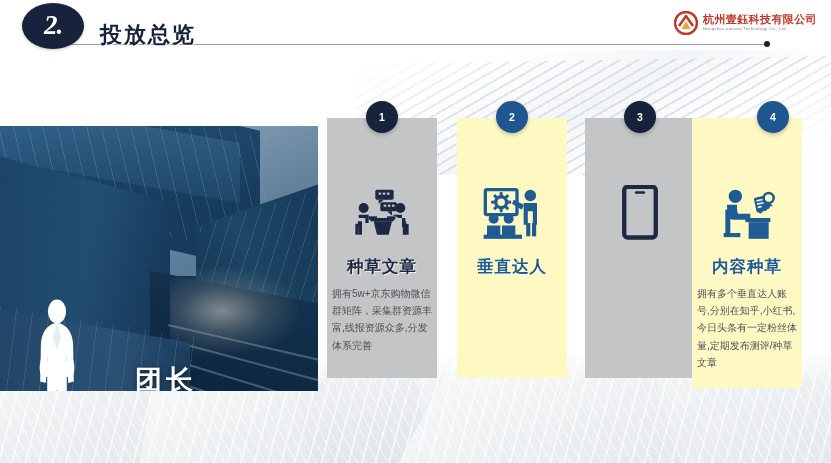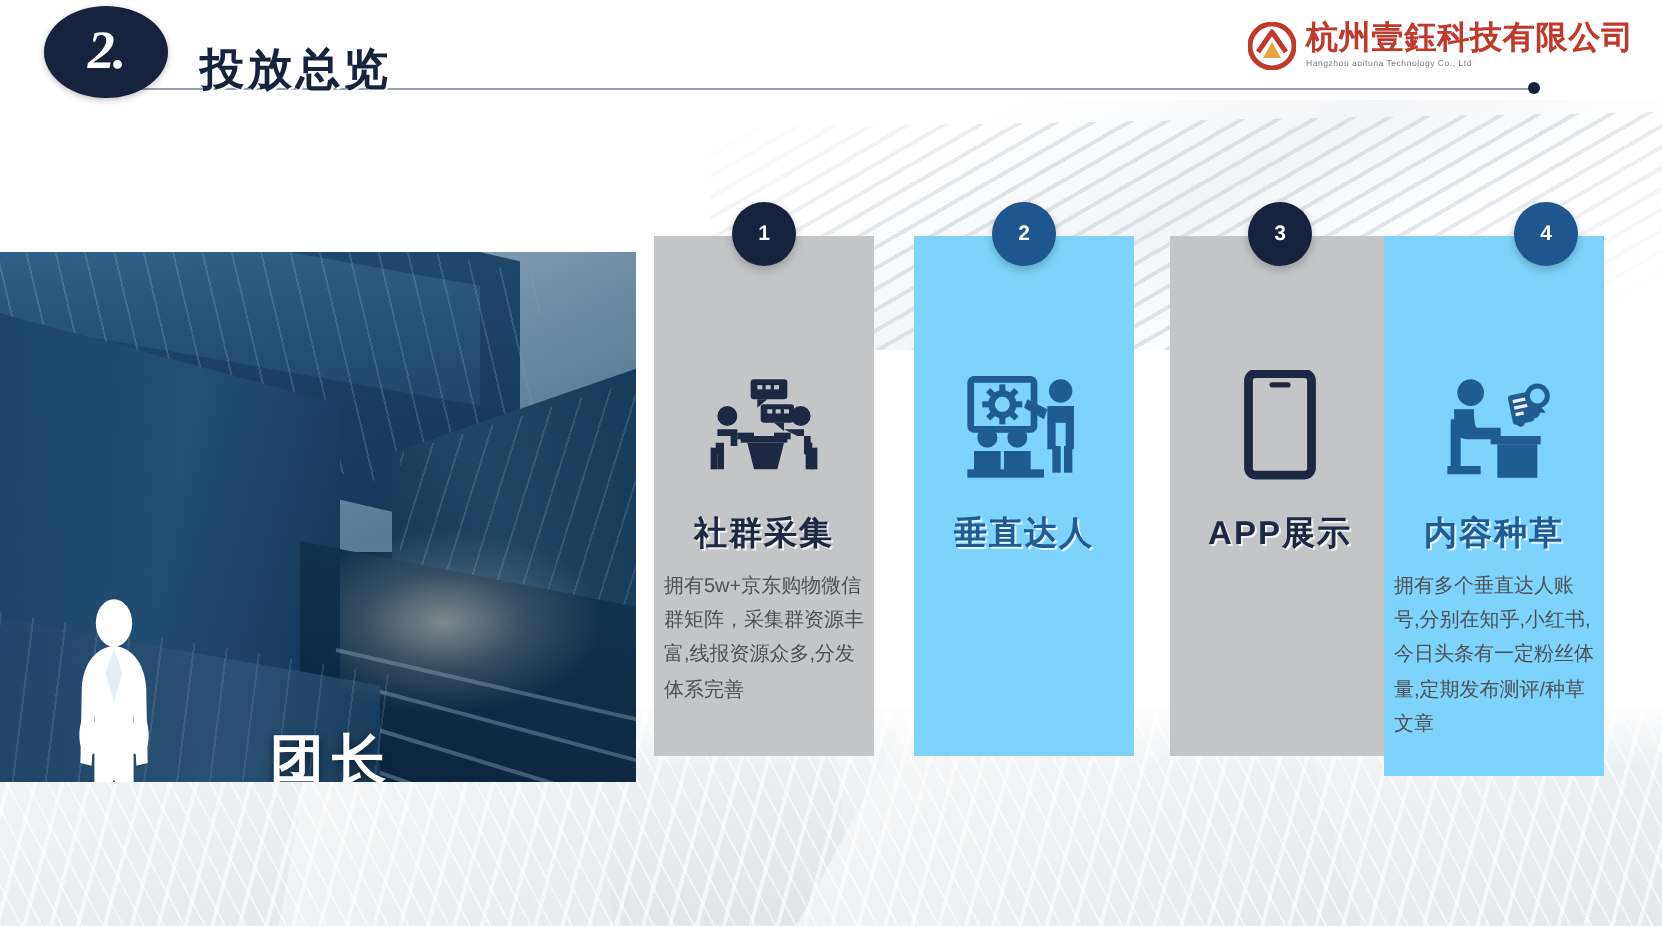--- a/index.html
+++ b/index.html
@@ -60,21 +60,21 @@
     text-shadow:1px 1px 0 rgba(255,255,255,.9);
     white-space:nowrap;
   }
 
   
   .logo{
     position:absolute;right:14px;top:10px;height:26px;display:flex;align-items:center;gap:5px;
   }
   .logo-mark{width:24px;height:24px;position:relative;flex:0 0 24px;}
   .logo-txt{display:flex;flex-direction:column;justify-content:center;line-height:1;}
-  .logo-cn{font-size:16px;font-weight:bold;color:#c0392b;letter-spacing:.4px;white-space:nowrap;font-family:Liberation Serif, serif;}
+  .logo-cn{font-size:11px;font-weight:bold;color:#c0392b;letter-spacing:.4px;white-space:nowrap;font-family:Liberation Serif, serif;}
   .logo-en{font-size:4.3px;color:#7a7f86;letter-spacing:.25px;white-space:nowrap;margin-top:2px;}
 
   
   .stripes{
     position:absolute;left:355px;top:50px;width:476px;height:125px;overflow:hidden;
     pointer-events:none;
   }
   .stripes-inner{
     position:absolute;left:-20px;top:10px;width:520px;height:150px;
     background-image:repeating-linear-gradient(
@@ -169,21 +169,21 @@
   .silhouette{
     position:absolute;left:36px;top:170px;width:42px;height:150px;
   }
 
   
   .card{
     position:absolute;top:118px;width:110px;height:260px;
     display:flex;flex-direction:column;align-items:center;
   }
   .card.dark{background:#c4c5c6;}
-  .card.light{background:#7dd3fc;}
+  .card.light{background:#fef9c3;}
   .card-c1{left:327px;}
   .card-c2{left:457px;}
   .card-c3{left:585px;}
   .card-c4{left:692px;height:270px;}
   .card-icon{
     margin-top:62px;height:66px;display:flex;align-items:center;justify-content:center;
   }
   .card-title{
     margin-top:10px;font-size:16.5px;font-weight:bold;letter-spacing:1px;
     text-shadow:1px 1px 0 rgba(255,255,255,.75);
@@ -312,21 +312,21 @@
           <circle cx="58" cy="26" r="6"></circle>
           <path d="M52 34 h12 v10 h4 v-6 h-8 z" transform="translate(-4,0)"></path>
           <path d="M60 42 h5 v16 h-4 v-9 h-1 z"></path>
           <rect x="64" y="45" width="4" height="13"></rect>
           <rect x="42" y="36" width="10" height="4"></rect>
           <rect x="22" y="38" width="28" height="4"></rect>
           <polygon points="26,42 48,42 44,58 30,58"></polygon>
         </g>
       </svg>
     </div>
-    <div class="card-title t-dark">社群采集</div>
+    <div class="card-title t-dark">种草文章</div>
     <div class="card-body">拥有5w+京东购物微信群矩阵，采集群资源丰富,线报资源众多,分发体系完善</div>
   </div>
 
   <div class="card light card-c2">
     <div class="card-icon">
       <svg viewBox="0 0 72 64" width="60" height="56" aria-hidden="true">
         <g fill="#1f5c93">
           <rect x="4" y="4" width="38" height="30" rx="2" fill="none" stroke="#1f5c93" stroke-width="4"></rect>
           <g transform="translate(23,19)">
             <circle cx="0" cy="0" r="6.5" fill="none" stroke="#1f5c93" stroke-width="4"></circle>
@@ -357,21 +357,20 @@
     <div class="card-title t-blue">垂直达人</div>
   </div>
 
   <div class="card dark card-c3">
     <div class="card-icon">
       <svg viewBox="0 0 48 64" width="42" height="56" aria-hidden="true">
         <rect x="6" y="2" width="36" height="58" rx="4" fill="none" stroke="#1d2942" stroke-width="5"></rect>
         <rect x="18" y="7" width="12" height="3" rx="1.5" fill="#1d2942"></rect>
       </svg>
     </div>
-    <div class="card-title t-dark">APP展示</div>
   </div>
 
   <div class="card light card-c4">
     <div class="card-icon">
       <svg viewBox="0 0 72 64" width="60" height="56" aria-hidden="true">
         <g fill="#1f5c93">
           <circle cx="22" cy="12" r="8"></circle>
           <path d="M12 22 C12 38 14 40 22 40 L40 40 L40 33 L26 33 C24 33 24 24 24 22 Z"></path>
           <path d="M10 28 h6 v30 h-6 z"></path>
           <path d="M8 56 h20 v5 h-20 z"></path>

